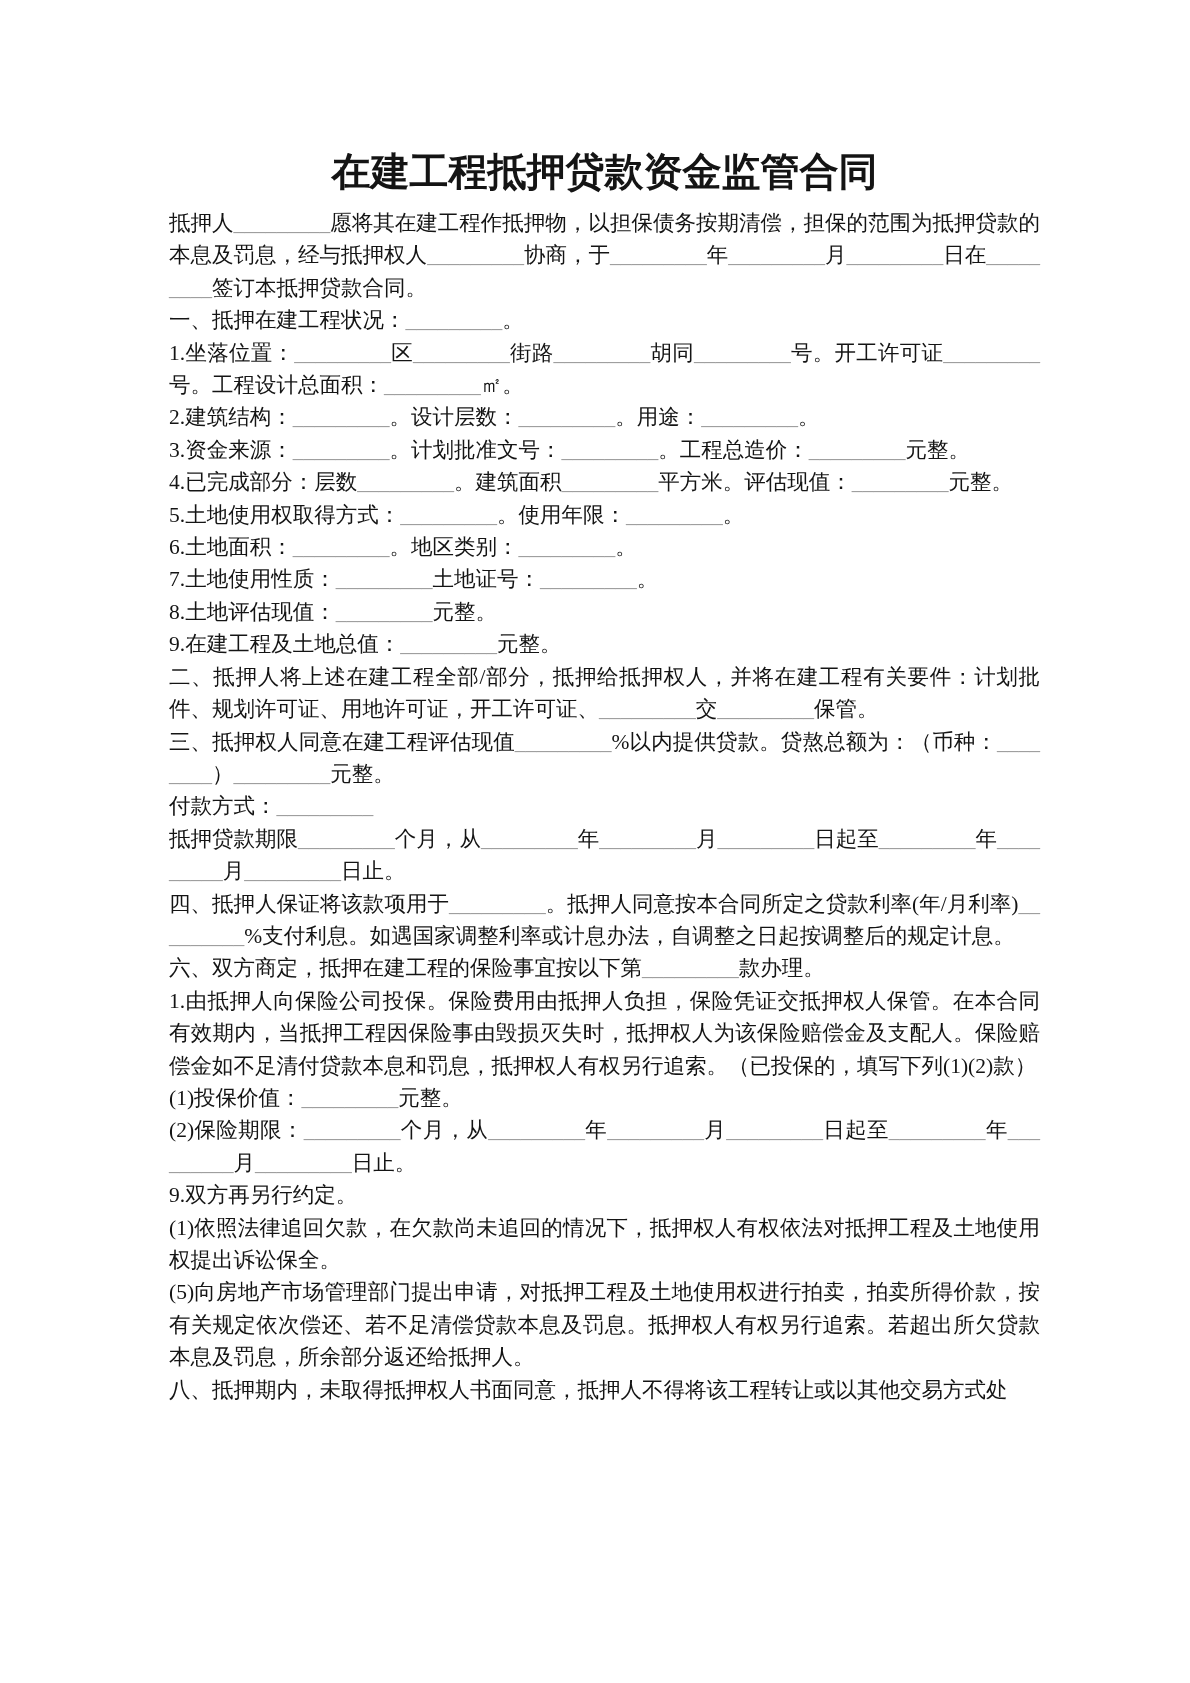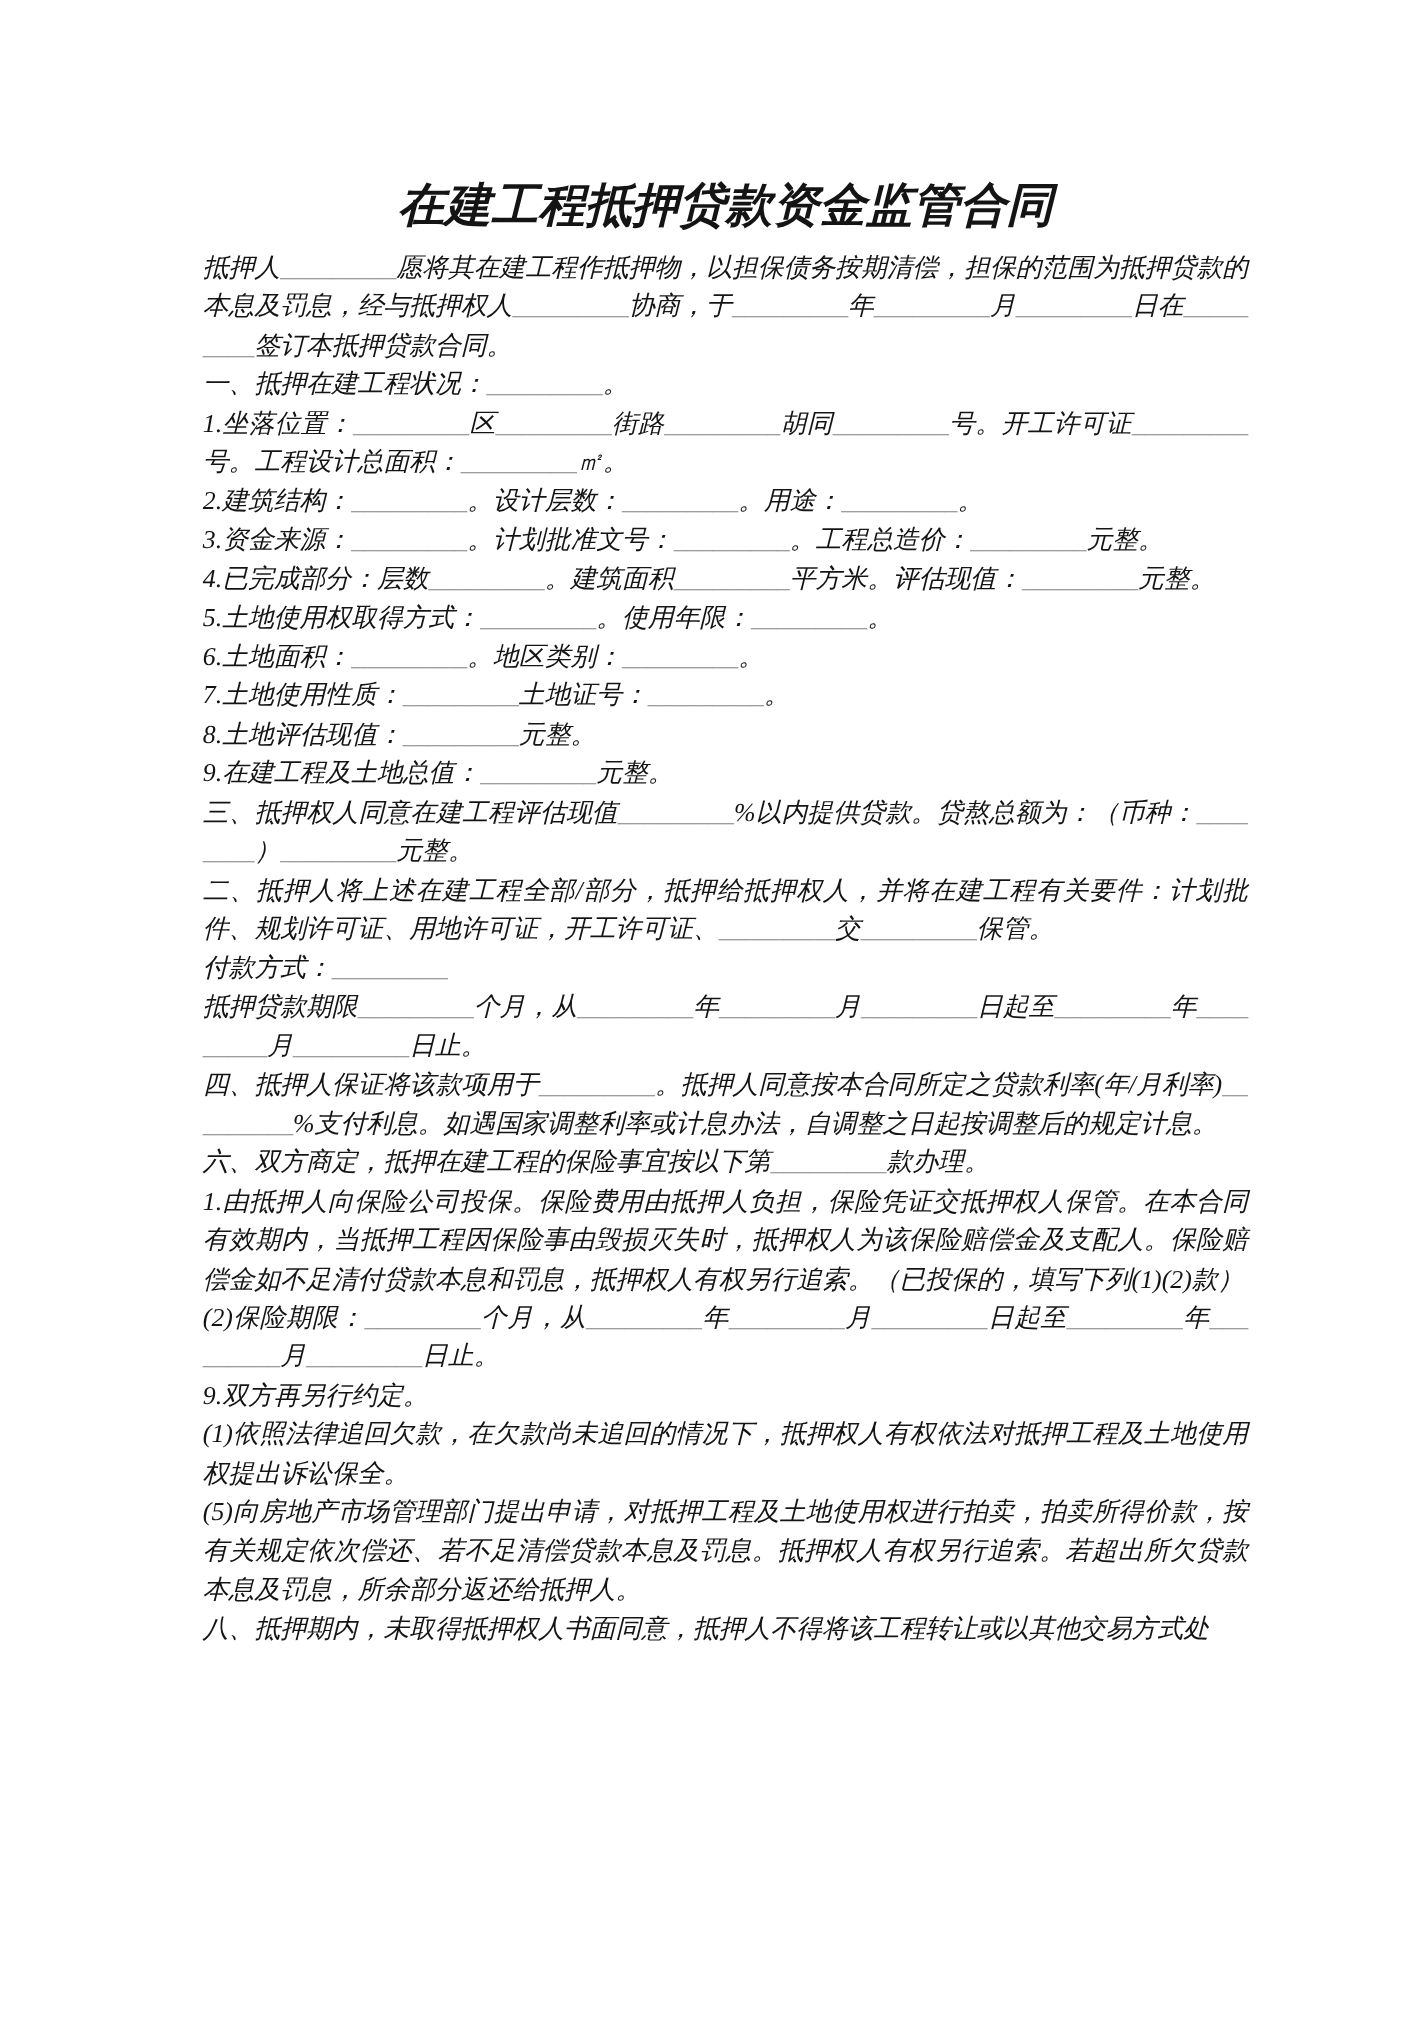--- a/index.html
+++ b/index.html
@@ -6,21 +6,20 @@
     margin: 0;
     padding: 0;
     background: #ffffff;
   }
   .page {
     position: relative;
     width: 1190px;
     height: 1437px;
     background: var(--bg, #ffffff);
     overflow: hidden;
-    font-style: italic;
   }
   .content {
     padding: 145px 150px 0 169px;
   }
   .doc-title {
     margin: 0 0 9px 0;
     font-family: "Liberation Serif", "DejaVu Serif", serif;
     font-weight: bold;
     font-size: 39px;
     line-height: 53px;
@@ -54,27 +53,28 @@
         <div class="para">一、抵押在建工程状况：<span class="blank">_________</span>。</div>
         <div class="para">1.坐落位置：<span class="blank">_________</span>区<span class="blank">_________</span>街路<span class="blank">_________</span>胡同<span class="blank">_________</span>号。开工许可证<span class="blank">_________</span>号。工程设计总面积：<span class="blank">_________</span>㎡。</div>
         <div class="para">2.建筑结构：<span class="blank">_________</span>。设计层数：<span class="blank">_________</span>。用途：<span class="blank">_________</span>。</div>
         <div class="para">3.资金来源：<span class="blank">_________</span>。计划批准文号：<span class="blank">_________</span>。工程总造价：<span class="blank">_________</span>元整。</div>
         <div class="para">4.已完成部分：层数<span class="blank">_________</span>。建筑面积<span class="blank">_________</span>平方米。评估现值：<span class="blank">_________</span>元整。</div>
         <div class="para">5.土地使用权取得方式：<span class="blank">_________</span>。使用年限：<span class="blank">_________</span>。</div>
         <div class="para">6.土地面积：<span class="blank">_________</span>。地区类别：<span class="blank">_________</span>。</div>
         <div class="para">7.土地使用性质：<span class="blank">_________</span>土地证号：<span class="blank">_________</span>。</div>
         <div class="para">8.土地评估现值：<span class="blank">_________</span>元整。</div>
         <div class="para">9.在建工程及土地总值：<span class="blank">_________</span>元整。</div>
+        <div class="para">二、抵押人将上述在建工程全部/部分，抵押给抵押权人，并将在建工程有关要件：计划批件、规划许可证、用地许可证，开工许可证、<span class="blank">_________</span>交<span class="blank">_________</span>保管。</div>
         <div class="para">三、抵押权人同意在建工程评估现值<span class="blank">_________</span>%以内提供贷款。贷熬总额为：（币种：<span class="blank">________</span>）<span class="blank">_________</span>元整。</div>
-        <div class="para">二、抵押人将上述在建工程全部/部分，抵押给抵押权人，并将在建工程有关要件：计划批件、规划许可证、用地许可证，开工许可证、<span class="blank">_________</span>交<span class="blank">_________</span>保管。</div>
         <div class="para">付款方式：<span class="blank">_________</span></div>
         <div class="para">抵押贷款期限<span class="blank">_________</span>个月，从<span class="blank">_________</span>年<span class="blank">_________</span>月<span class="blank">_________</span>日起至<span class="blank">_________</span>年<span class="blank">_________</span>月<span class="blank">_________</span>日止。</div>
         <div class="para">四、抵押人保证将该款项用于<span class="blank">_________</span>。抵押人同意按本合同所定之贷款利率(年/月利率)<span class="blank">_________</span>%支付利息。如遇国家调整利率或计息办法，自调整之日起按调整后的规定计息。</div>
         <div class="para">六、双方商定，抵押在建工程的保险事宜按以下第<span class="blank">_________</span>款办理。</div>
         <div class="para">1.由抵押人向保险公司投保。保险费用由抵押人负担，保险凭证交抵押权人保管。在本合同有效期内，当抵押工程因保险事由毁损灭失时，抵押权人为该保险赔偿金及支配人。保险赔偿金如不足清付贷款本息和罚息，抵押权人有权另行追索。（已投保的，填写下列(1)(2)款）</div>
+        <div class="para">(1)投保价值：<span class="blank">_________</span>元整。</div>
         <div class="para">(2)保险期限：<span class="blank">_________</span>个月，从<span class="blank">_________</span>年<span class="blank">_________</span>月<span class="blank">_________</span>日起至<span class="blank">_________</span>年<span class="blank">_________</span>月<span class="blank">_________</span>日止。</div>
         <div class="para">9.双方再另行约定。</div>
         <div class="para">(1)依照法律追回欠款，在欠款尚未追回的情况下，抵押权人有权依法对抵押工程及土地使用权提出诉讼保全。</div>
         <div class="para">(5)向房地产市场管理部门提出申请，对抵押工程及土地使用权进行拍卖，拍卖所得价款，按有关规定依次偿还、若不足清偿贷款本息及罚息。抵押权人有权另行追索。若超出所欠贷款本息及罚息，所余部分返还给抵押人。</div>
         <div class="para">八、抵押期内，未取得抵押权人书面同意，抵押人不得将该工程转让或以其他交易方式处</div>
       </div>
   </div>
 </div>
 
 </body></html>

